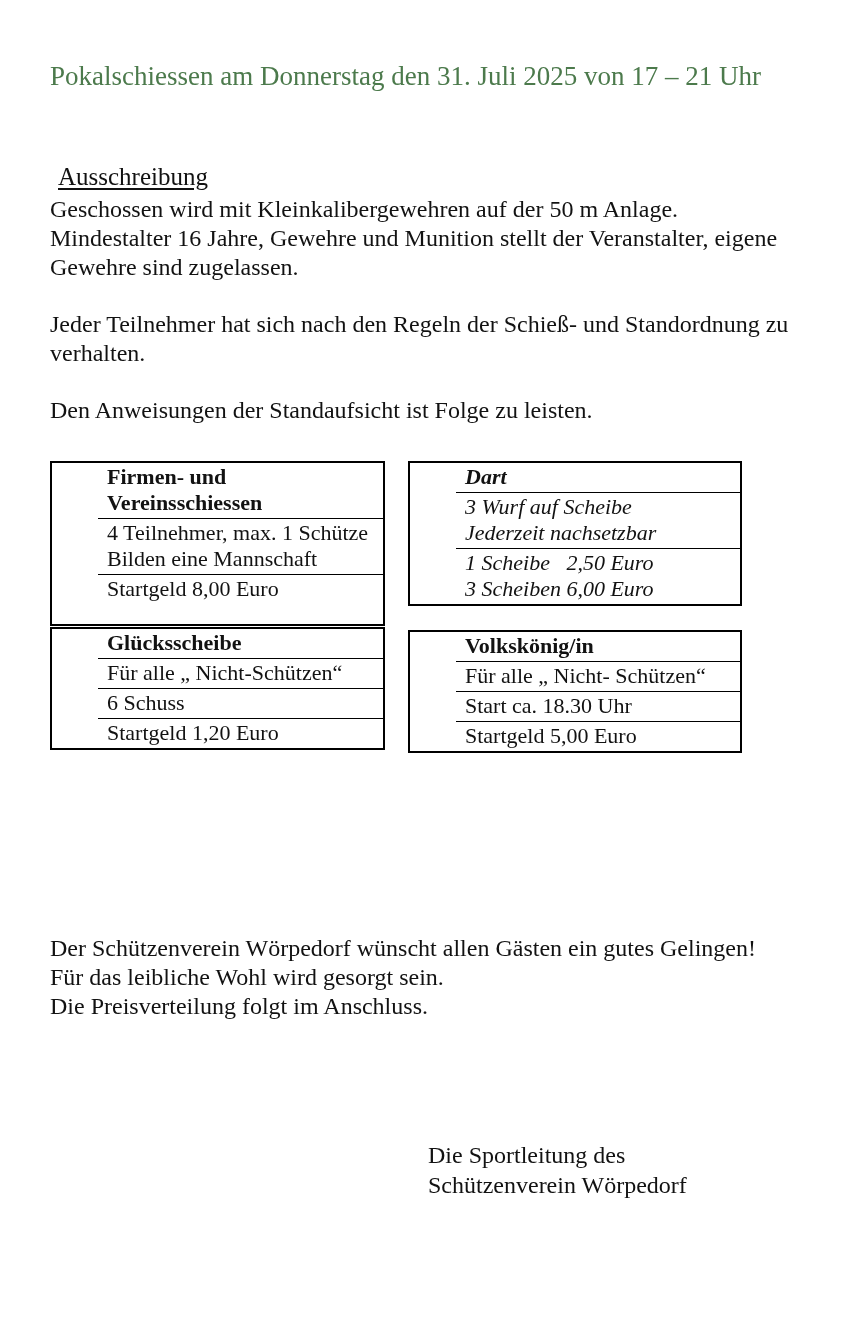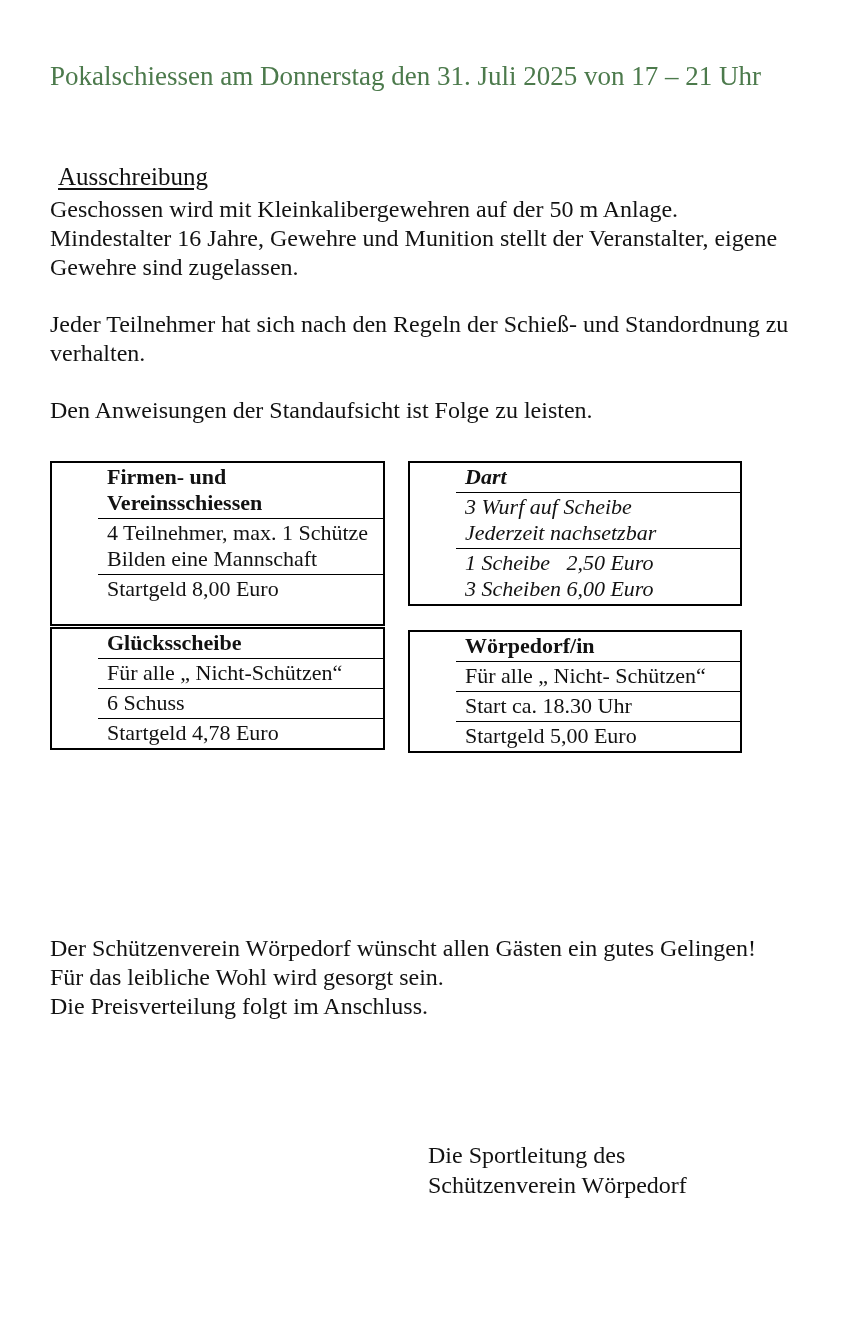--- a/index.html
+++ b/index.html
@@ -95,25 +95,25 @@
     <div class="trow">3 Wurf auf Scheibe
 Jederzeit nachsetzbar</div>
     <div class="trow">1 Scheibe   2,50 Euro
 3 Scheiben 6,00 Euro</div>
   </div>
 
   <div class="abs tbl tbl-3">
     <div class="trow th">Glücksscheibe</div>
     <div class="trow">Für alle „ Nicht-Schützen“</div>
     <div class="trow">6 Schuss</div>
-    <div class="trow">Startgeld 4,78 Euro</div>
+    <div class="trow">Startgeld 1,20 Euro</div>
   </div>
 
   <div class="abs tbl tbl-4">
-    <div class="trow th">Wörpedorf/in</div>
+    <div class="trow th">Volkskönig/in</div>
     <div class="trow">Für alle „ Nicht- Schützen“</div>
     <div class="trow">Start ca. 18.30 Uhr</div>
     <div class="trow">Startgeld 5,00 Euro</div>
   </div>
 
   <div class="abs closing">Der Schützenverein Wörpedorf wünscht allen Gästen ein gutes Gelingen!
 Für das leibliche Wohl wird gesorgt sein.
 Die Preisverteilung folgt im Anschluss.</div>
 
   <div class="abs signature">Die Sportleitung des

